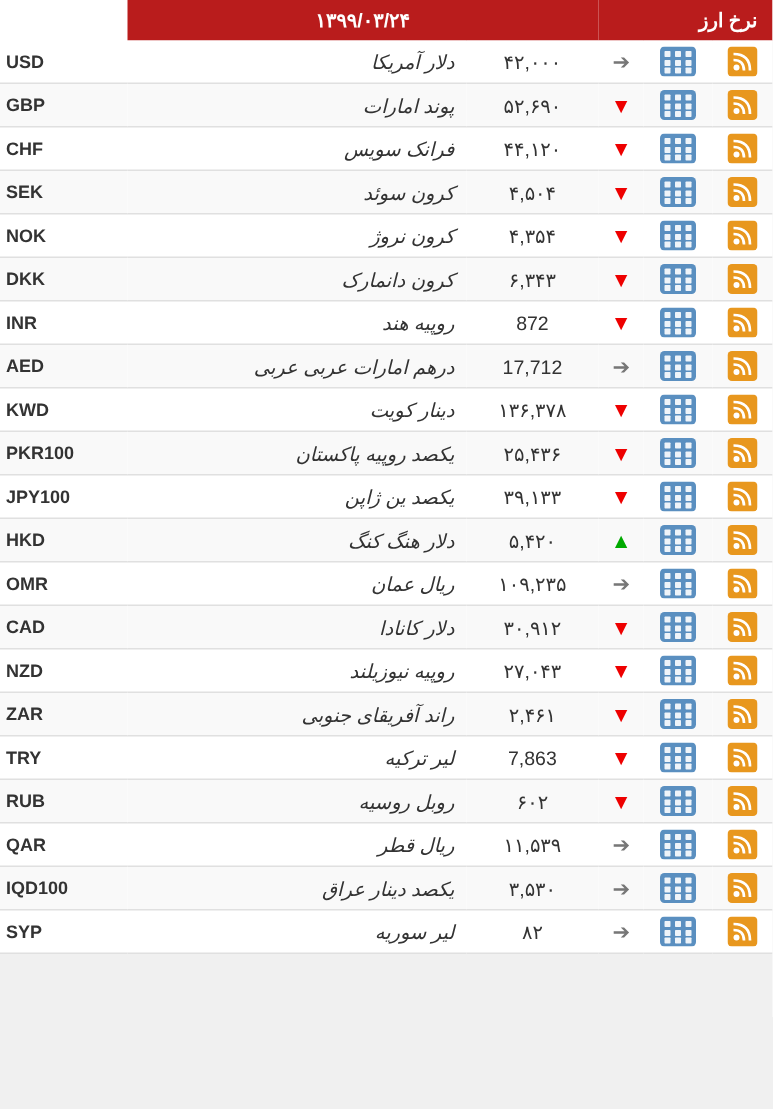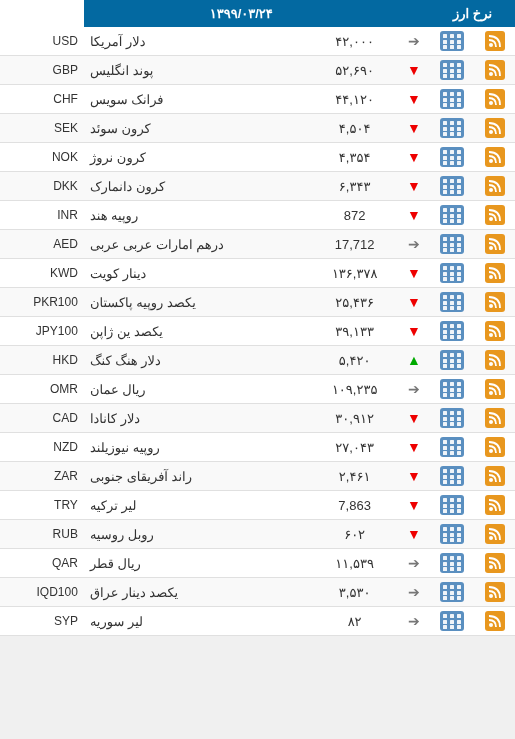--- a/index.html
+++ b/index.html
@@ -14,21 +14,21 @@
     .container {
       width: 515px;
       background: #fff;
     }
     table {
       width: 100%;
       border-collapse: collapse;
       direction: rtl;
     }
     thead tr th {
-      background: #0369a1;
+      background: #b91c1c;
       color: #fff;
       padding: 6px 8px;
       font-size: 13px;
       font-weight: bold;
       text-align: center;
     }
     tbody tr {
       border-bottom: 1px solid #e0e0e0;
     }
     tbody tr:nth-child(even) {
@@ -37,31 +37,32 @@
     tbody tr:nth-child(odd) {
       background: #fff;
     }
     tbody tr td {
       padding: 6px 6px;
       text-align: center;
       vertical-align: middle;
       font-size: 13px;
     }
     .td-currency-name {
-      text-align: left;
+      text-align: right;
       padding-right: 8px;
       font-size: 13px;
       color: #333;
+      font-style: italic;
     }
     .td-code {
-      text-align: right;
+      text-align: left;
       padding-left: 4px;
       font-size: 12px;
       color: #333;
-      font-weight: normal;
+      font-weight: bold;
       direction: ltr;
     }
     .td-value {
       font-size: 13px;
       color: #333;
       direction: ltr;
       text-align: center;
     }
     .arrow-right {
       color: #777;
@@ -91,21 +92,21 @@
       padding: 4px 3px;
     }
   </style>
 </head>
 <body>
 
 <div class="container">
   <table>
     <thead>
       <tr>
-        <th colspan="3" style="text-align:right; padding-right:23px;">نرخ ارز</th>
+        <th colspan="3" style="text-align:right; padding-right:10px;">نرخ ارز</th>
         <th colspan="2" style="text-align:center;">۱۳۹۹/۰۳/۲۴</th>
       </tr>
     </thead>
     <tbody id="table-body">
     <tr>
           <td class="icon-cell"><svg class="rss-icon" viewBox="0 0 20 20" xmlns="http://www.w3.org/2000/svg">
     <rect width="20" height="20" rx="3" fill="#e8971e"></rect>
     <circle cx="6" cy="14" r="2" fill="white"></circle>
     <path d="M4 9 Q11 9 11 16" stroke="white" stroke-width="1.8" fill="none"></path>
     <path d="M4 5 Q15 5 15 16" stroke="white" stroke-width="1.8" fill="none"></path>
@@ -141,21 +142,21 @@
     <rect x="17" y="3" width="4" height="4" rx="0.5" fill="white" opacity="0.9"></rect>
     <rect x="3" y="9" width="4" height="4" rx="0.5" fill="white" opacity="0.9"></rect>
     <rect x="10" y="9" width="4" height="4" rx="0.5" fill="white" opacity="0.9"></rect>
     <rect x="17" y="9" width="4" height="4" rx="0.5" fill="white" opacity="0.9"></rect>
     <rect x="3" y="14" width="4" height="4" rx="0.5" fill="white" opacity="0.9"></rect>
     <rect x="10" y="14" width="4" height="4" rx="0.5" fill="white" opacity="0.9"></rect>
     <rect x="17" y="14" width="4" height="4" rx="0.5" fill="white" opacity="0.9"></rect>
   </svg></td>
           <td class="icon-cell"><span class="arrow-down">▼</span></td>
           <td class="td-value">۵۲,۶۹۰</td>
-          <td class="td-currency-name">پوند انگلیس</td>
+          <td class="td-currency-name">پوند امارات</td>
           <td class="td-code">GBP</td>
         </tr>
         <tr>
           <td class="icon-cell"><svg class="rss-icon" viewBox="0 0 20 20" xmlns="http://www.w3.org/2000/svg">
     <rect width="20" height="20" rx="3" fill="#e8971e"></rect>
     <circle cx="6" cy="14" r="2" fill="white"></circle>
     <path d="M4 9 Q11 9 11 16" stroke="white" stroke-width="1.8" fill="none"></path>
     <path d="M4 5 Q15 5 15 16" stroke="white" stroke-width="1.8" fill="none"></path>
   </svg></td>
           <td class="icon-cell"><svg class="chart-icon" viewBox="0 0 24 20" xmlns="http://www.w3.org/2000/svg">

